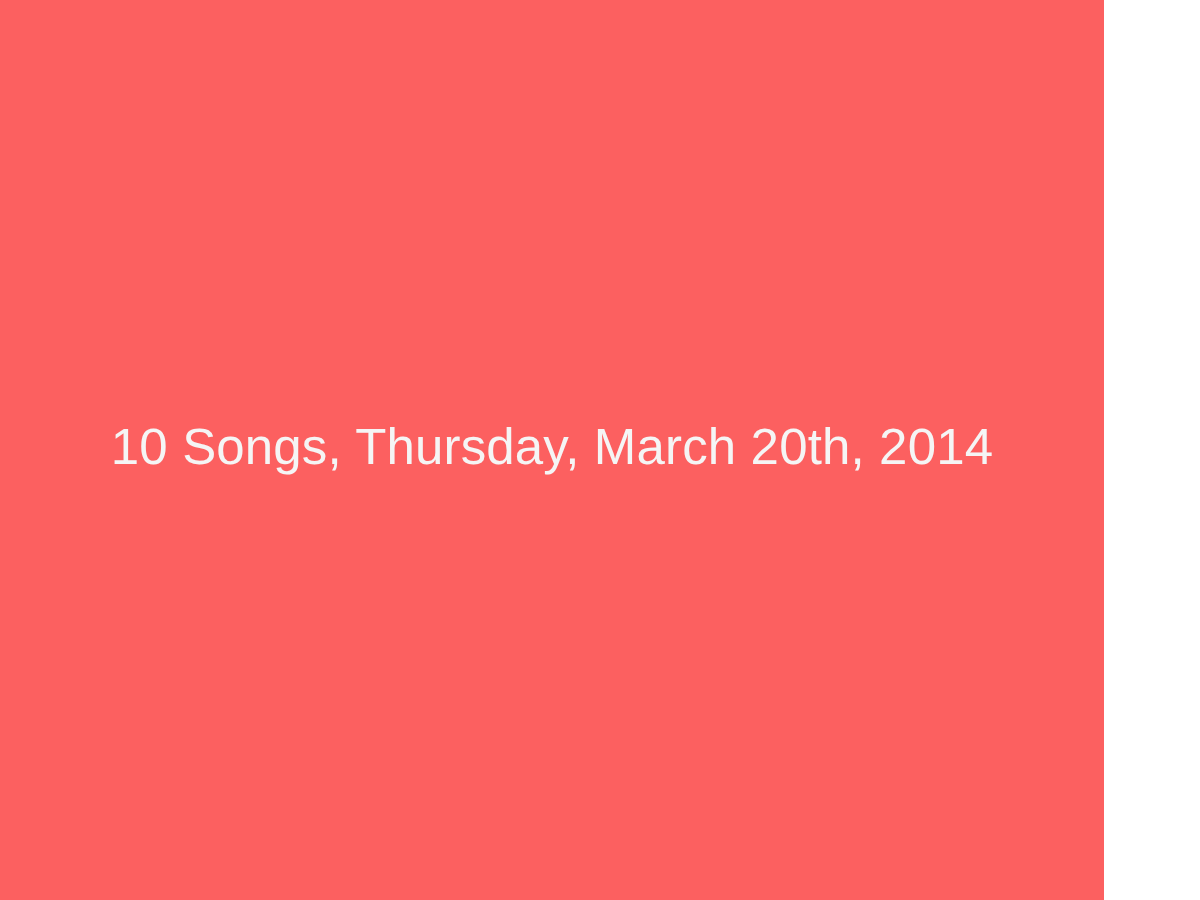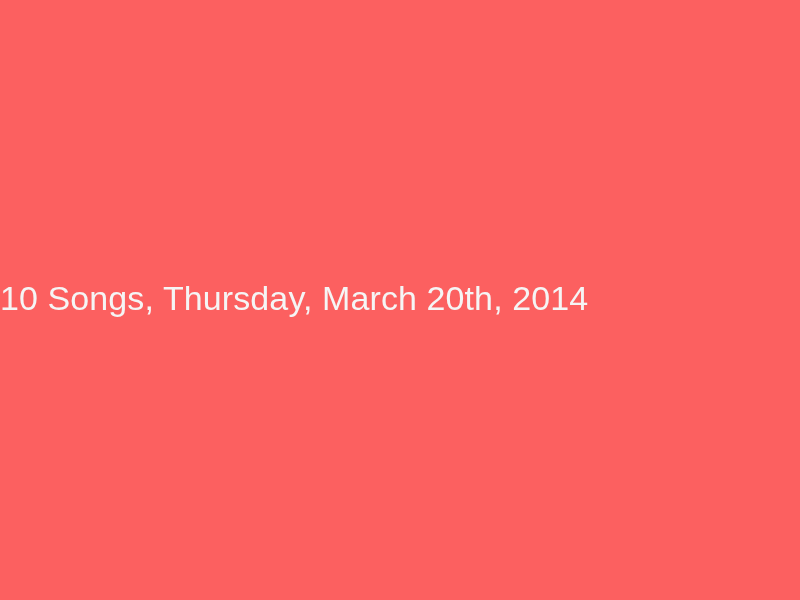--- a/index.html
+++ b/index.html
@@ -12,25 +12,26 @@
     width: 800px;
     height: 600px;
     overflow: hidden;
     font-family: "Liberation Sans", sans-serif;
   }
 
   
   .slide {
     position: relative;
     box-sizing: border-box;
-    width: 800px;
+    width: 736px;
     height: 600px;
     background-color: #FC6060;
     display: flex;
     align-items: center;
+    justify-content: center;
     -webkit-font-smoothing: antialiased;
   }
 
   
   .caption {
     position: relative;
     top: -2px;
     margin: 0;
     padding: 0;
     font-family: "Liberation Sans", sans-serif;

